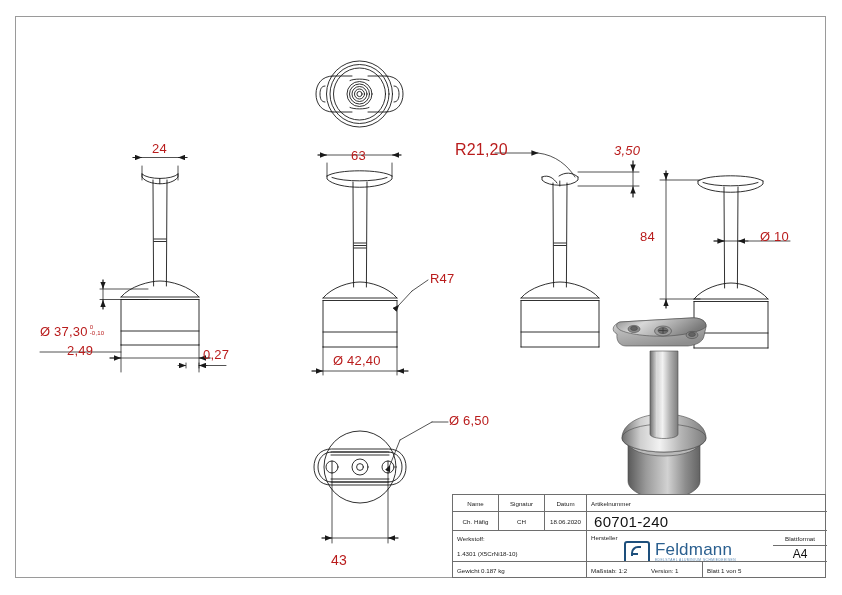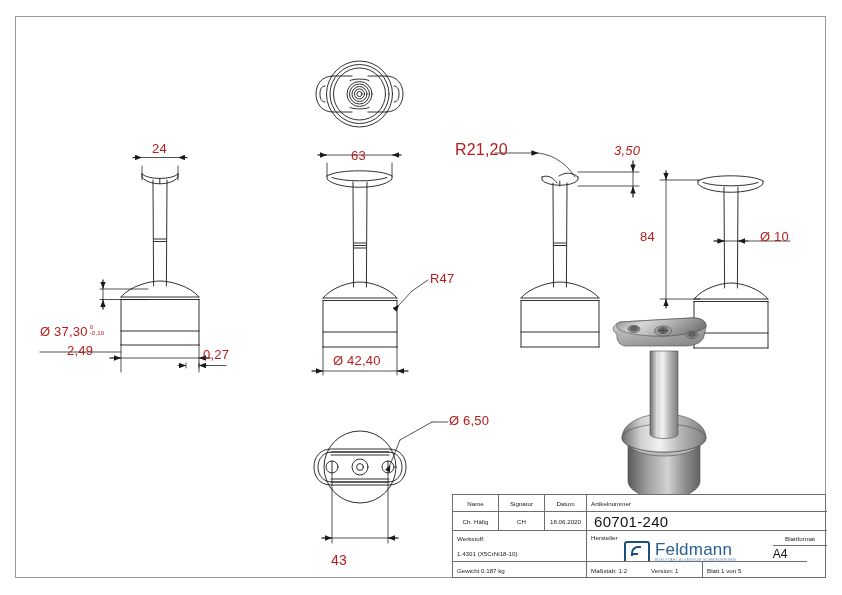--- a/index.html
+++ b/index.html
@@ -488,21 +488,21 @@
       <div class="logo-wrap">
         <div class="logo-mark"></div>
         <div class="logo-text">
           <div class="logo-name">Feldmann</div>
           <div class="logo-tag">EDELSTAHL  ALUMINIUM  SCHMIEDEEISEN</div>
         </div>
       </div>
     </div>
 
     <div class="cell center nr" style="left:320px; top:36px; width:54px; height:15px;">Blattformat</div>
-    <div class="cell center nr a4val" style="left:300px; top:51px; width:54px; height:16px;">A4</div>
+    <div class="cell center nr a4val" style="left:320px; top:51px; width:54px; height:16px;">A4</div>
 
     <div class="cell nb" style="left:0; top:67px; width:134px; height:16px; border-bottom:none;">Gewicht 0.187 kg</div>
     <div class="cell nb" style="left:134px; top:67px; width:60px; height:16px; border-right:none;">Maßstab: 1:2</div>
     <div class="cell nb" style="left:194px; top:67px; width:56px; height:16px;">Version: 1</div>
     <div class="cell nb nr" style="left:250px; top:67px; width:124px; height:16px;">Blatt 1 von 5</div>
   </div>
 
 </div>
 
 </body></html>

